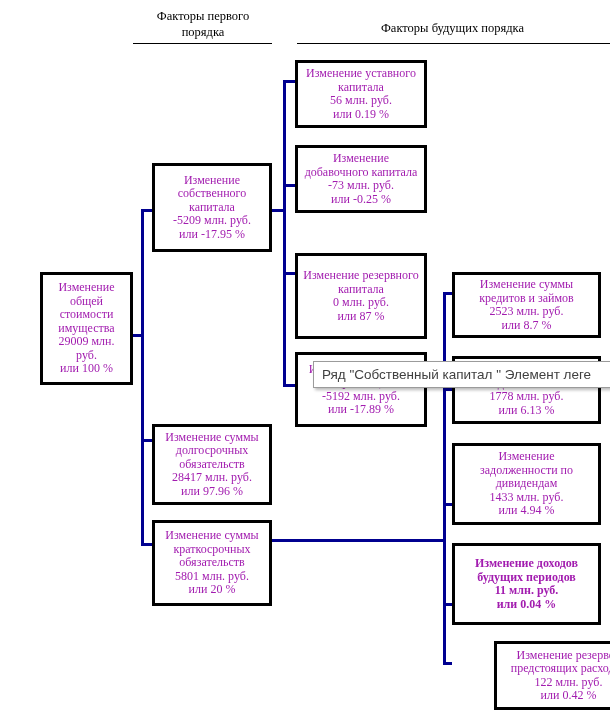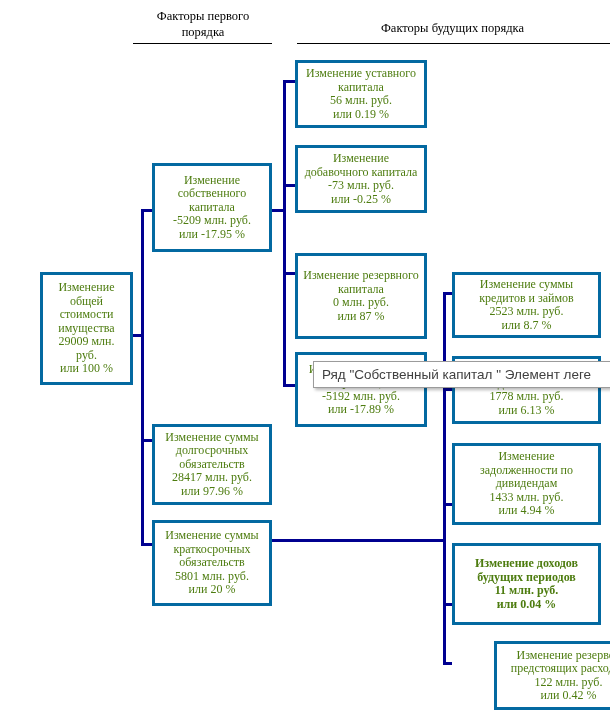--- a/index.html
+++ b/index.html
@@ -21,23 +21,23 @@
     white-space: pre-line;
   }
   .rule {
     position: absolute;
     height: 1px;
     background: #000000;
   }
   .box {
     position: absolute;
     box-sizing: border-box;
-    border: 3px solid #0369a1;
+    border: 3px solid #000000;
     background: #ffffff;
-    color: #4d7c0f;
+    color: #a21caf;
     font-size: 12px;
     line-height: 13.5px;
     text-align: center;
     white-space: pre-line;
     display: flex;
     align-items: center;
     justify-content: center;
     z-index: 2;
     padding: 1px;
   }

